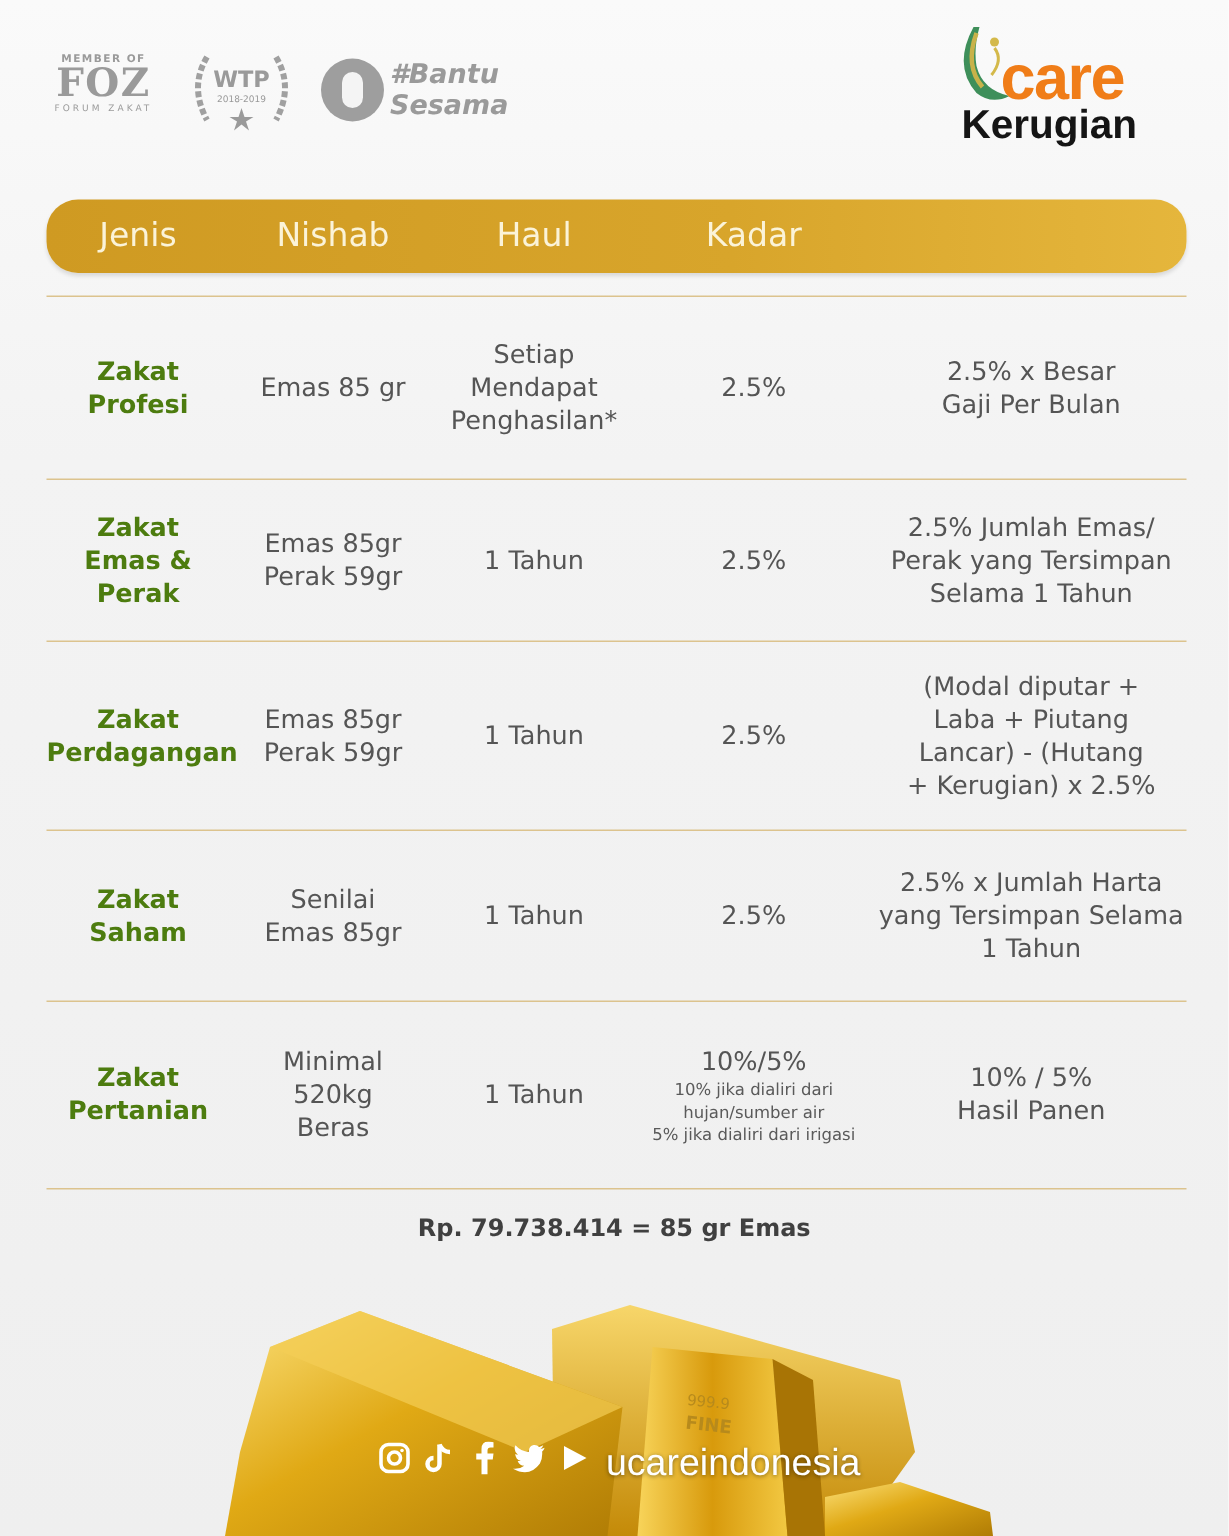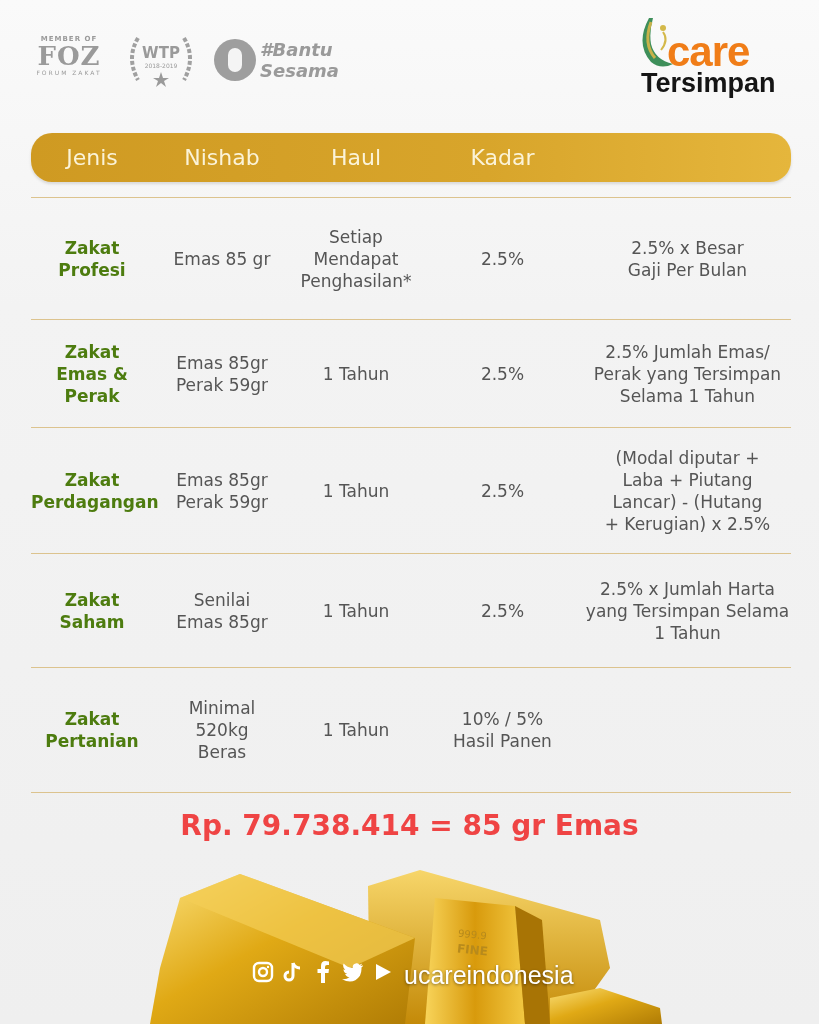--- a/index.html
+++ b/index.html
@@ -40,21 +40,21 @@
   .table { position: absolute; left: 31px; top: 197px; width: 760px; }
   .row {
     display: grid; grid-template-columns: 122px 138px 130px 163px 207px;
     align-items: center; border-top: 1.5px solid #dcc38e;
   }
   .row.last { border-bottom: 1.5px solid #dcc38e; }
   .cell { text-align: center; color: #555; font-size: 17px; line-height: 22px; white-space: pre-line; font-family: "DejaVu Sans", sans-serif; }
   .cell.jenis { color: #4d7c0f; font-weight: bold; font-size: 17px; }
   .cell .small { display: block; font-size: 11px; line-height: 15px; color: #5a5a5a; }
 
-  .rate { position: absolute; left: 0; width: 819px; top: 809px; text-align: center; color: #ef4444; font-weight: bold; font-size: 28px; font-family: "DejaVu Sans", sans-serif; }
+  .rate { position: absolute; left: 0; width: 819px; top: 809px; text-align: center; color: #404040; font-weight: bold; font-size: 16px; font-family: "DejaVu Sans", sans-serif; }
 
   .gold { position: absolute; left: 150px; top: 858px; width: 520px; height: 166px; }
   .social { position: absolute; left: 252px; top: 961px; display: flex; align-items: flex-start; gap: 8px; color: #fff; text-shadow: 0 1px 3px rgba(0,0,0,0.45); }
   .social .ico { width: 22px; height: 22px; display: flex; align-items: center; justify-content: center; font-weight: bold; font-size: 20px; }
   .social .handle { font-family: "Liberation Sans", sans-serif; font-size: 25px; margin-left: 2px; }
 </style>
 </head>
 <body>
 
 <div class="top-logos">
@@ -82,21 +82,21 @@
 </div>
 
 <div class="ucare">
   <svg width="40" height="58" viewBox="0 0 40 58">
     <path d="M10 4 Q-4 30 12 48 Q22 56 34 50 Q16 46 12 30 Q10 18 14 4 Z" fill="#3e8f5a"></path>
     <path d="M12 8 Q4 30 16 44" stroke="#c8b24a" stroke-width="3" fill="none"></path>
     <circle cx="24" cy="14" r="3" fill="#d4b94a"></circle>
     <path d="M24 18 Q30 26 22 36" stroke="#d4b94a" stroke-width="2" fill="none"></path>
   </svg>
   <div class="care">care</div>
-  <div class="indo">Tersimpan</div>
+  <div class="indo">Kerugian</div>
 </div>
 
 <div class="header-bar">
   <span>Jenis</span>
   <span>Nishab</span>
   <span>Haul</span>
   <span>Kadar</span>
 </div>
 
 <div class="table">
@@ -145,20 +145,26 @@
 yang Tersimpan Selama
 1 Tahun</div>
   </div>
   <div class="row last" style="height:126px">
     <div class="cell jenis">Zakat
 Pertanian</div>
     <div class="cell">Minimal
 520kg
 Beras</div>
     <div class="cell">1 Tahun</div>
+    <div class="cell">
+      <span>10%/5%</span>
+      <span class="small">10% jika dialiri dari
+hujan/sumber air
+5% jika dialiri dari irigasi</span>
+    </div>
     <div class="cell">10% / 5%
 Hasil Panen</div>
   </div>
 </div>
 
 <div class="rate">Rp. 79.738.414 = 85 gr Emas</div>
 
 <svg class="gold" viewBox="0 0 520 166">
   <defs>
     <linearGradient id="g1" x1="0" y1="0" x2="1" y2="1">

